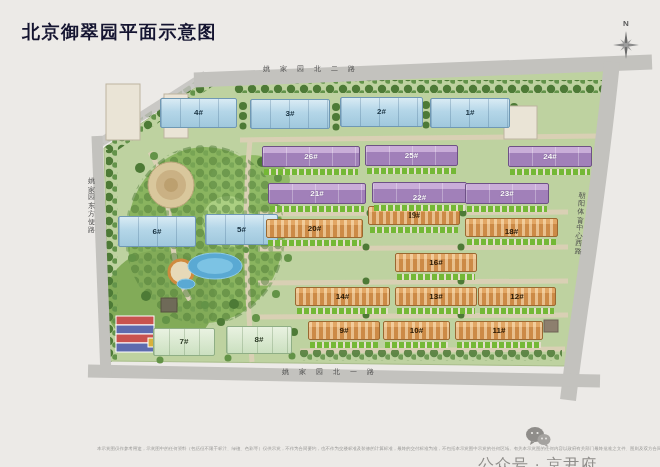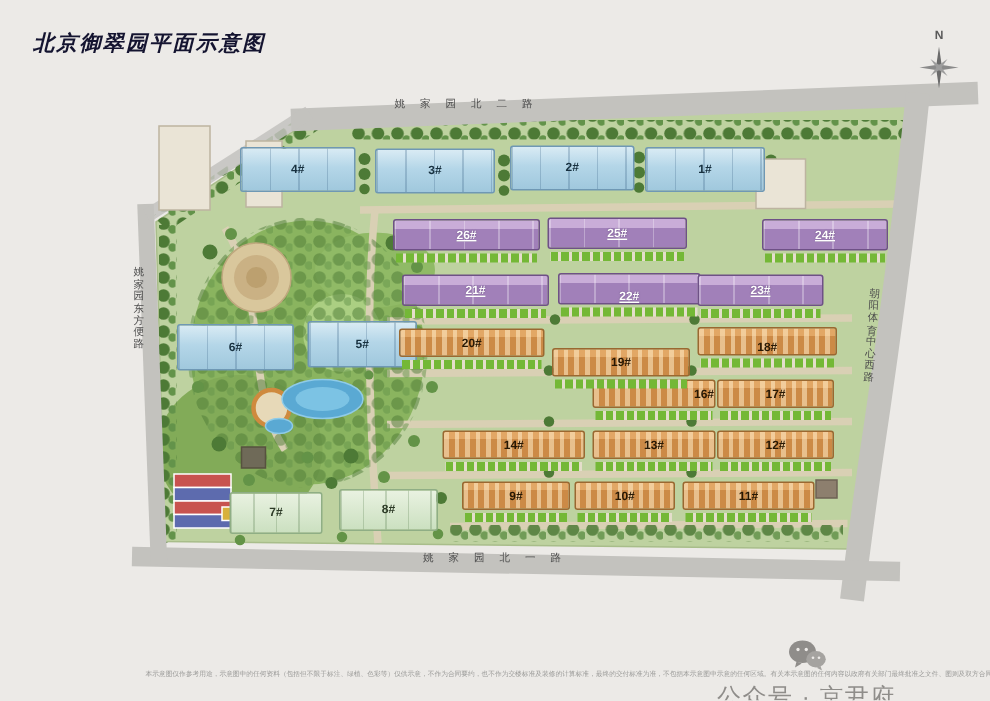--- a/index.html
+++ b/index.html
@@ -1,38 +1,38 @@
 <!DOCTYPE html>
 <html><head>
 <meta charset="utf-8">
 <style>
   html,body{margin:0;padding:0;}
   body{font-family:"Liberation Sans","DejaVu Sans",sans-serif;background:#eceae7;}
   #stage{position:relative;width:660px;height:467px;background:#eceae7;overflow:hidden;}
   #art{position:absolute;left:0;top:0;z-index:1;}
   .title{position:absolute;left:22px;top:20px;z-index:5;font-family:"Liberation Serif","DejaVu Serif",serif;
-         font-weight:bold;font-size:14px;letter-spacing:1.5px;color:#141430;font-style:italic;}
+         font-weight:bold;font-size:18px;letter-spacing:1.5px;color:#141430;}
   .compass{position:absolute;left:612px;top:20px;width:28px;z-index:5;text-align:center;}
   .compass .n{display:block;font-size:8px;font-weight:bold;color:#5a5a5a;line-height:8px;margin-bottom:1px;}
   
   .bld{position:absolute;z-index:2;display:flex;align-items:center;justify-content:center;
        box-sizing:border-box;border-radius:2px;}
   .bld span{font-size:8px;font-weight:bold;line-height:1;white-space:nowrap;}
   .blue{background:repeating-linear-gradient(90deg,rgba(60,100,135,.28) 0 1px,rgba(0,0,0,0) 1px 19px),
         linear-gradient(180deg,#d9ebf4 0%,#b4d6e8 45%,#a0c8dd 100%);
         border:1px solid #6f98b4;}
   .blue span{color:#17303f;}
   .greenb{background:repeating-linear-gradient(90deg,rgba(100,135,90,.3) 0 1px,rgba(0,0,0,0) 1px 15px),
         linear-gradient(180deg,#e9f2e1 0%,#cbe0c0 100%);
         border:1px solid #8fae85;}
   .greenb span{color:#2c3a26;}
   .purple{background:repeating-linear-gradient(90deg,rgba(255,255,255,.3) 0 1px,rgba(0,0,0,0) 1px 23px),
         linear-gradient(180deg,#c9add8 0 30%,#a180b9 30% 100%);
         border:1px solid #6e5186;}
-  .purple span{color:#ffffff;text-shadow:0 0 1px #5e4375;text-decoration:underline;}
+  .purple span{color:#ffffff;text-shadow:0 0 1px #5e4375;}
   .orange{background:repeating-linear-gradient(90deg,rgba(255,236,200,.55) 0 3px,rgba(0,0,0,0) 3px 7px),
         linear-gradient(180deg,#e2a765 0 28%,#cc8a46 28% 100%);
         border:1px solid #9a6831;}
   .orange span{color:#271804;}
   .purple::after,.orange::after{content:"";position:absolute;left:1px;right:1px;top:100%;margin-top:3px;height:6px;
         background:repeating-linear-gradient(90deg,#74b836 0 5px,#e4decb 5px 7px);}
   
   .rlabel{position:absolute;z-index:4;font-size:7px;color:#4c4c4c;white-space:nowrap;}
   .rlabel.h{letter-spacing:10px;}
   .rlabel.v{writing-mode:vertical-rl;letter-spacing:8px;}
@@ -212,30 +212,27 @@
     </div>
   <div class="bld orange" style="left:478px;top:287px;width:78px;height:19px;">
       <span>12#</span>
     </div>
   <div class="bld orange" style="left:395px;top:287px;width:82px;height:19px;">
       <span>13#</span>
     </div>
   <div class="bld orange" style="left:295px;top:287px;width:95px;height:19px;">
       <span>14#</span>
     </div>
-  <div class="bld orange" style="left:395px;top:253px;width:82px;height:19px;justify-content:flex-end;">
+  <div class="bld orange" style="left:395px;top:253px;width:82px;height:19px;">
       <span>16#</span>
-    </div>
-  <div class="bld orange" style="left:478px;top:253px;width:78px;height:19px;">
-      <span>17#</span>
     </div>
   <div class="bld orange" style="left:465px;top:218px;width:93px;height:19px;align-items:flex-end;">
       <span>18#</span>
     </div>
-  <div class="bld orange" style="left:368px;top:232px;width:92px;height:19px;">
+  <div class="bld orange" style="left:368px;top:206px;width:92px;height:19px;font-family:Liberation Serif, serif;">
       <span>19#</span>
     </div>
   <div class="bld orange" style="left:266px;top:219px;width:97px;height:19px;">
       <span>20#</span>
     </div>
 
   <div class="bld purple" style="left:268px;top:183px;width:98px;height:21px;">
       <span>21#</span>
     </div>
   <div class="bld purple" style="left:372px;top:182px;width:95px;height:21px;align-items:flex-end;">

